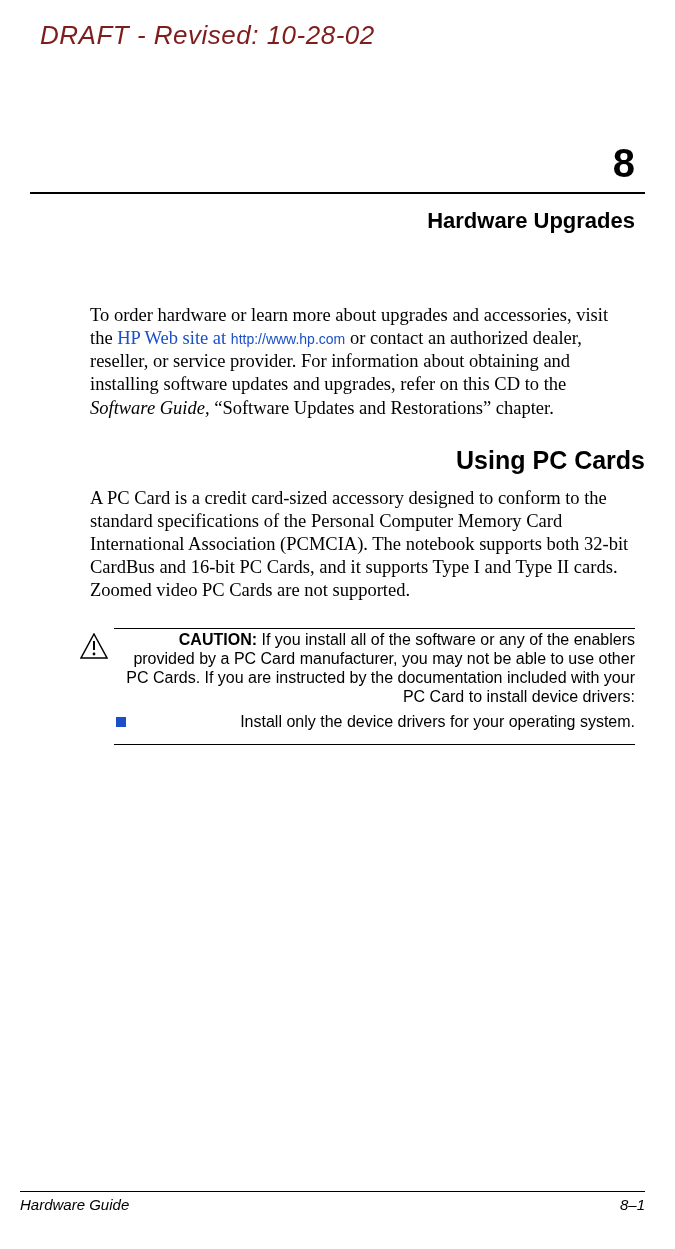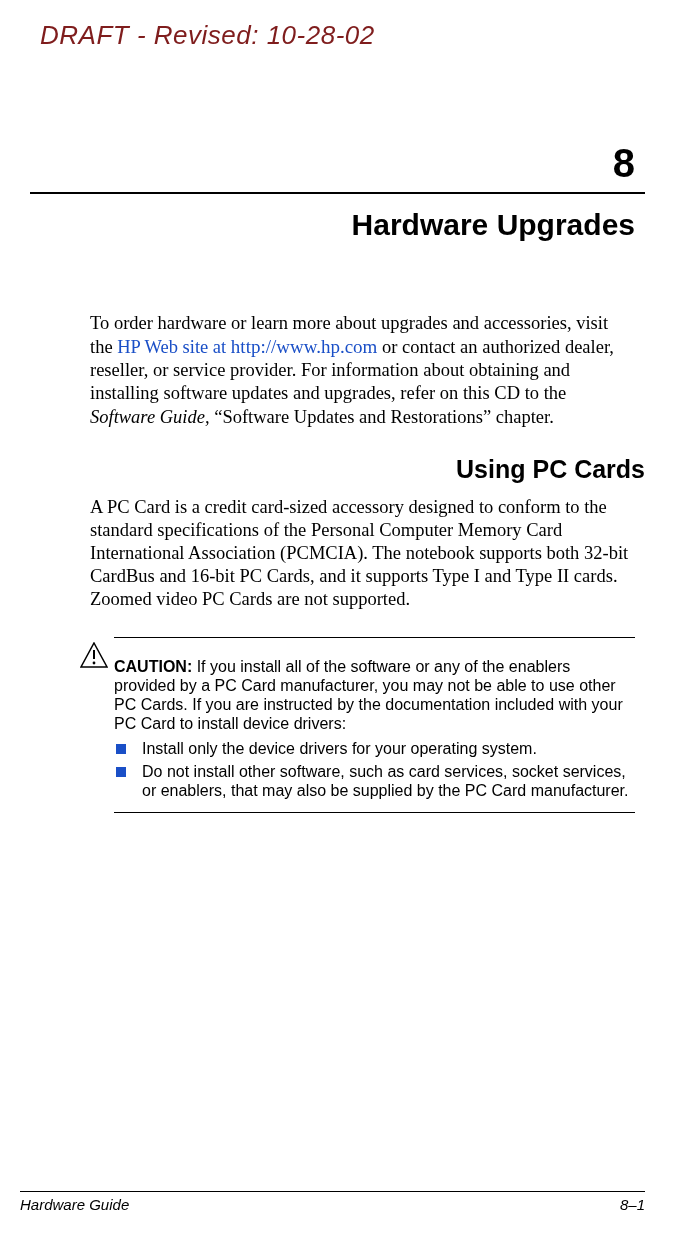--- a/index.html
+++ b/index.html
@@ -31,53 +31,54 @@
     margin-bottom: 6px;
   }
   .hr-thick {
     border: none;
     border-top: 2px solid #000;
     margin-bottom: 14px;
   }
   .chapter-title {
     font-family: Arial, Helvetica, sans-serif;
     font-weight: bold;
-    font-size: 30px;
+    font-size: 22px;
     text-align: right;
     margin-right: 10px;
     margin-bottom: 70px;
   }
   .body-text {
     font-size: 18.5px;
     line-height: 1.25;
     margin-left: 60px;
     margin-right: 10px;
     margin-bottom: 26px;
   }
   .link { color: #1a4fc7; }
-  .url { font-family: Liberation Serif, serif; font-size: 19px; }
+  .url { font-family: Liberation Sans, sans-serif; font-size: 14px; }
   .italic { font-style: italic; }
   .section-heading {
     font-family: Arial, Helvetica, sans-serif;
     font-weight: bold;
     font-size: 25px;
     margin-bottom: 12px;
     margin-left: 12px;
     text-align: right;
   }
   .caution-block {
     margin-left: 84px;
     margin-right: 10px;
     border-top: 1.5px solid #000;
     border-bottom: 1.5px solid #000;
-    padding: 20px 0 8px 0;
+    padding: 2px 0 8px 0;
     font-family: Arial, Helvetica, sans-serif;
     font-size: 16px;
     line-height: 1.18;
     position: relative;
+    text-align: right;
   }
   .caution-icon {
     position: absolute;
     left: -34px;
     top: 4px;
   }
   .caution-icon svg { width: 28px; height: 26px; }
   .caution-text { margin-bottom: 6px; }
   .caution-label { font-weight: bold; }
   .bullet-list { list-style: none; padding-left: 0; }
@@ -147,21 +148,20 @@
         <path d="M14 1 L27 25 L1 25 Z" fill="none" stroke="#000" stroke-width="1.5"></path>
         <line x1="14" y1="8" x2="14" y2="17" stroke="#000" stroke-width="2"></line>
         <circle cx="14" cy="21" r="1.4" fill="#000"></circle>
       </svg>
   </span>
   <p class="caution-text">
     <span class="caution-label">CAUTION:</span><span> If you install all of the software or any of the enablers provided by a PC Card manufacturer, you may not be able to use other PC Cards. If you are instructed by the documentation included with your PC Card to install device drivers:</span>
   </p>
   <ul class="bullet-list">
     <li><span class="bullet-square"></span><span>Install only the device drivers for your operating system.</span></li>
-    <li><span class="bullet-square"></span><span>Do not install other software, such as card services, socket services, or enablers, that may also be supplied by the PC Card manufacturer.</span></li>
   </ul>
 </div>
 
 <div class="footer">
   <hr class="footer-rule">
   <div class="footer-row">
     <span>Hardware Guide</span>
     <span>8–1</span>
   </div>
 </div>

